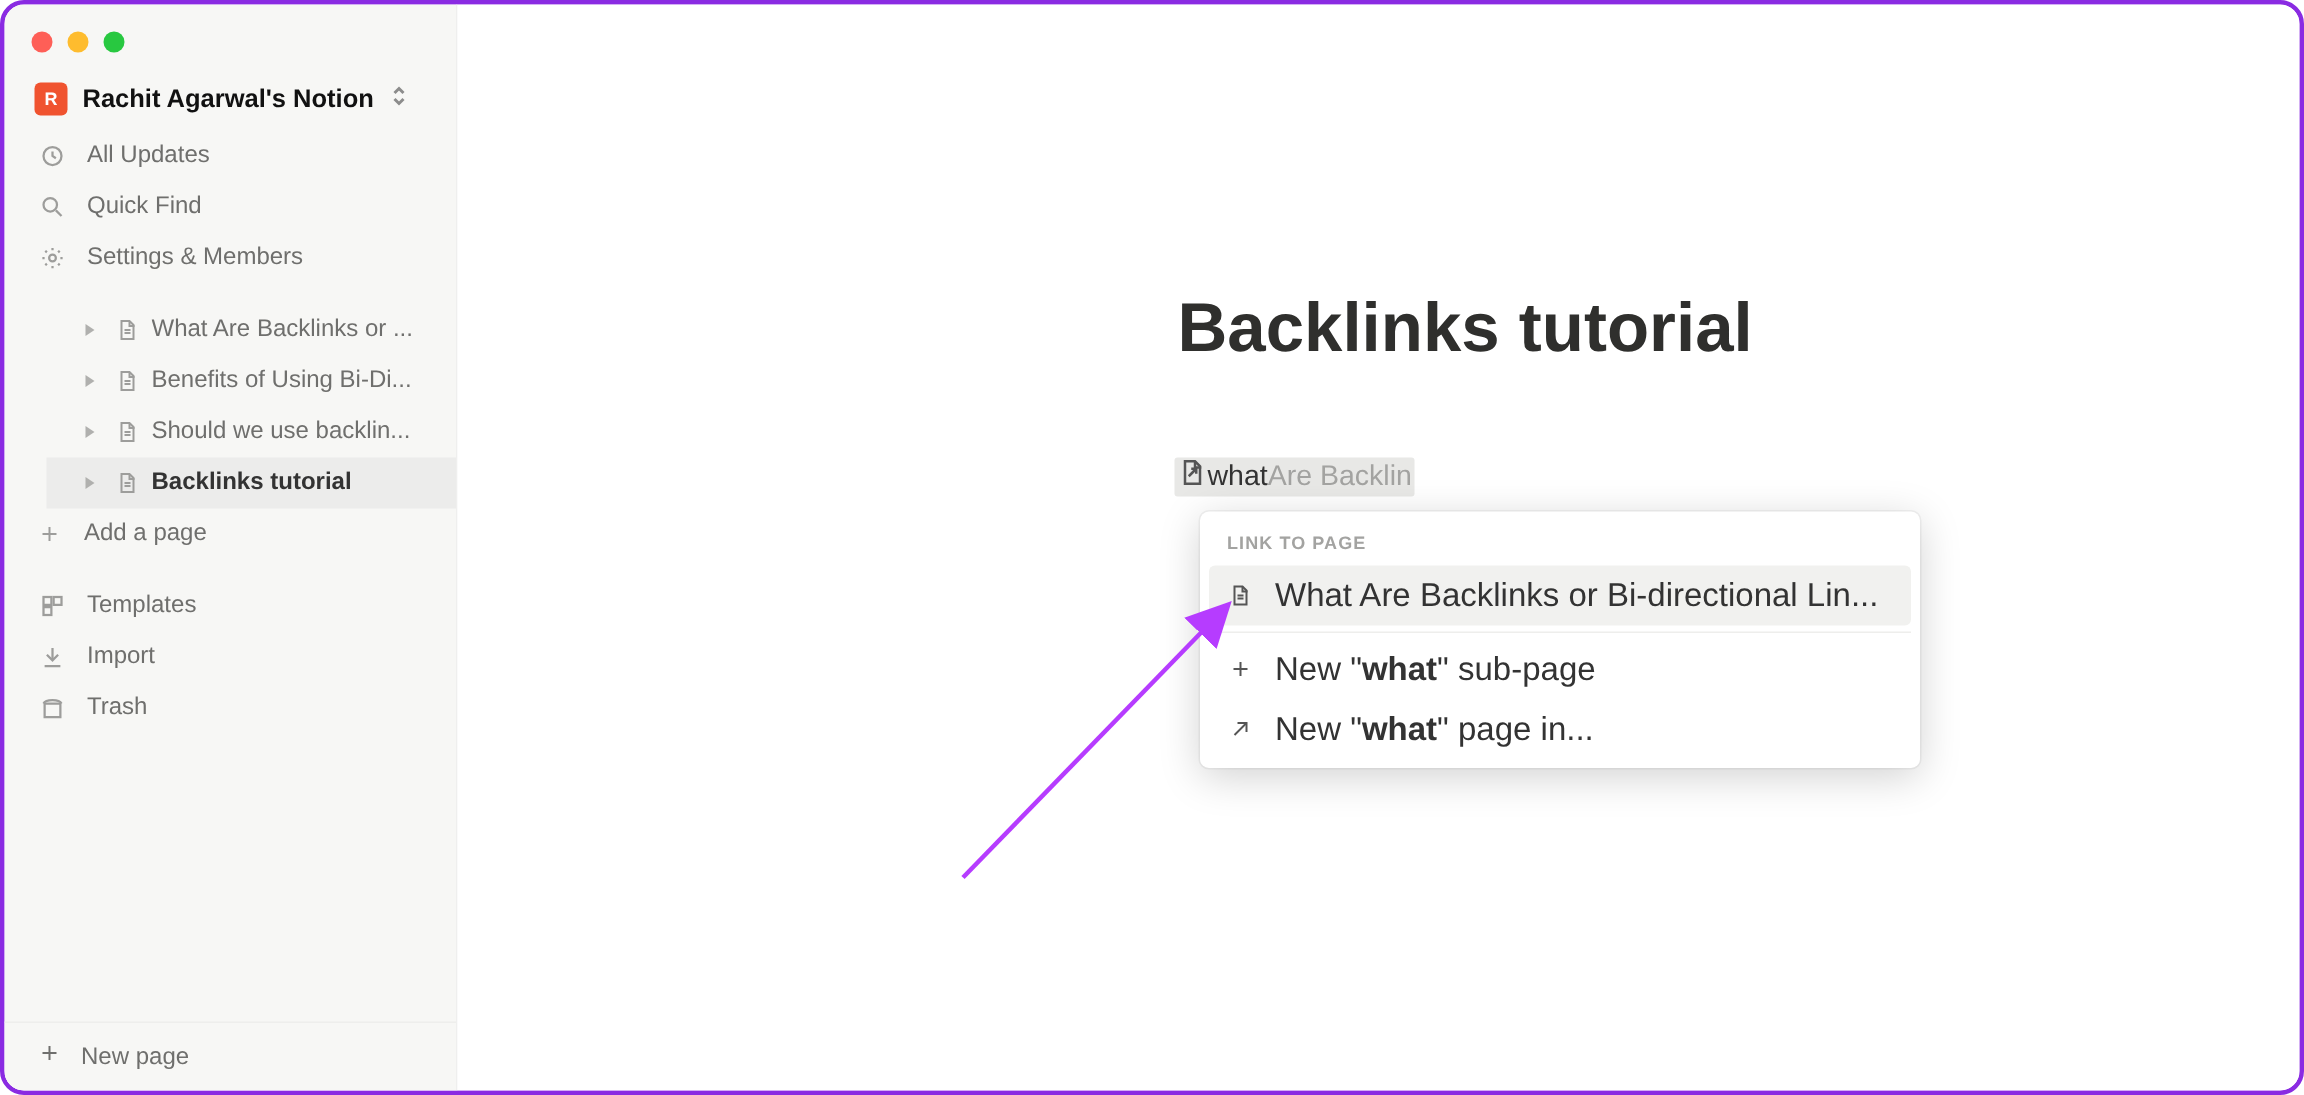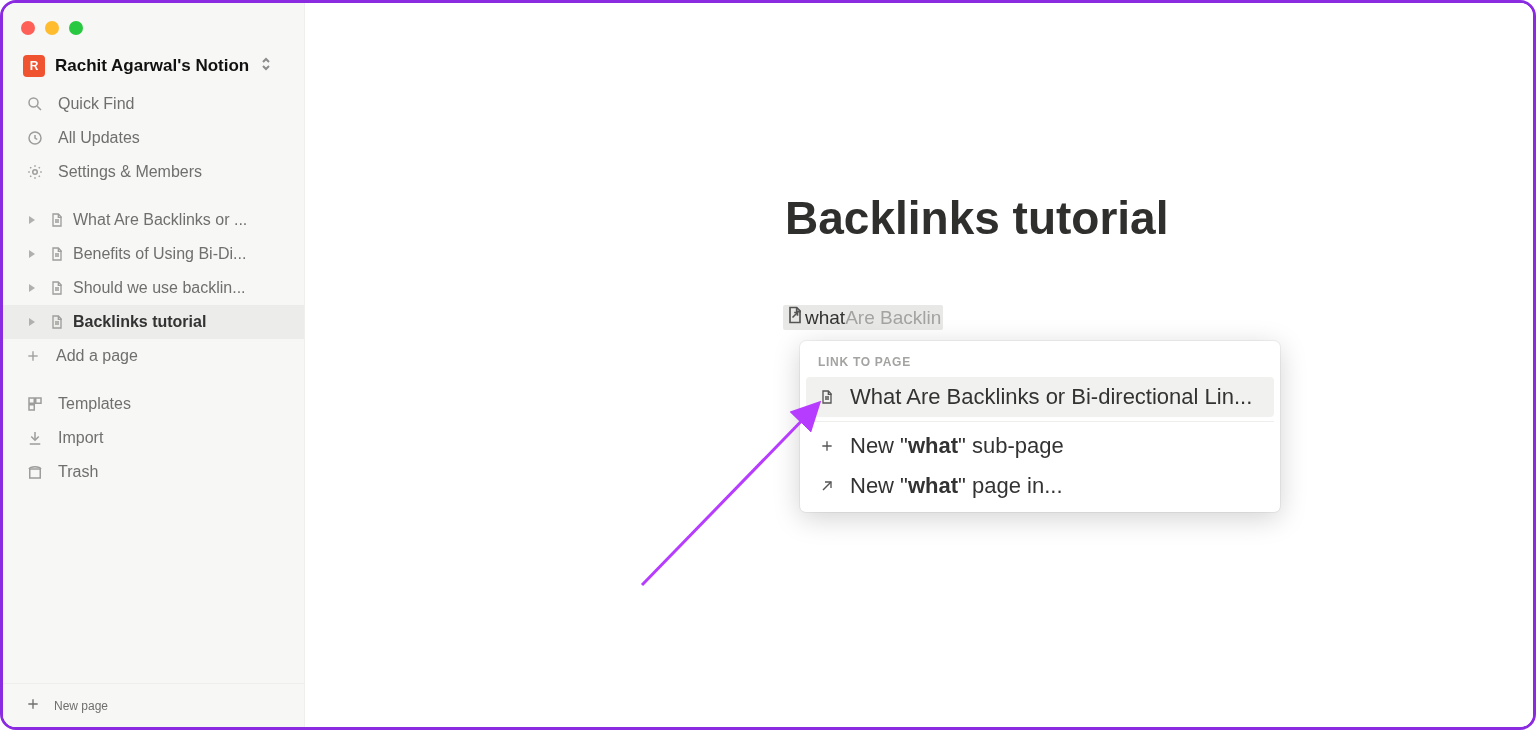--- a/index.html
+++ b/index.html
@@ -55,37 +55,37 @@
   }
   .sb-item .icon { width:20px; color:#9d9d9b; display:flex; justify-content:center; }
   .sb-item .lbl { white-space:nowrap; overflow:hidden; text-overflow:ellipsis; flex:1; }
 
   .sb-section { margin-top:14px; }
 
   .page-item {
     display:flex; align-items:center; gap:6px;
     padding: 5px 14px 5px 20px;
     color:#6f6f6d; font-weight:500; font-size:16px;
-    cursor:pointer; height:34px;
+    cursor:pointer; height:34px;margin-left:28px;
   }
   .page-item .tri {
     width:18px; color:#b0b0ae; display:flex; justify-content:center;
   }
   .page-item .doc-icon { width:20px; color:#9d9d9b; display:flex; justify-content:center; }
   .page-item .lbl { white-space:nowrap; overflow:hidden; text-overflow:ellipsis; flex:1; }
   .page-item.selected { background:#ececeb; color:#333; font-weight:700; }
   .page-item.selected .lbl { color:#333; }
 
   .sidebar-bottom {
     position:absolute; bottom:0; left:0; right:0;
     border-top:1px solid #eeeeec;
     background:#f7f7f5;
     display:flex; align-items:center; gap:13px;
     padding:12px 14px 12px 22px;
-    color:#6f6f6d; font-weight:500; font-size:12px; cursor:pointer;
+    color:#6f6f6d; font-weight:500; font-size:16px; cursor:pointer;
   }
 
   
   .page-title {
     position:absolute; left:480px; top:188px;
     font-size:46px; font-weight:700; color:#2f2f2d;
   }
   
   .inline-link {
     position:absolute; left:478px; top:302px;
@@ -146,35 +146,35 @@
         <svg width="14" height="16" viewBox="0 0 14 16" fill="none" stroke="currentColor" stroke-width="2">
             <path d="M4 6 L7 3 L10 6"></path>
             <path d="M4 10 L7 13 L10 10"></path>
           </svg>
       </span>
     </div>
 
     <div class="sb-item">
       <span class="icon">
         <svg width="18" height="18" viewBox="0 0 24 24" fill="none" stroke="currentColor" stroke-width="2">
-            <circle cx="10" cy="10" r="6"></circle>
-            <line x1="20" y1="20" x2="15" y2="15"></line>
-          </svg>
-      </span>
-      <span class="lbl">Quick Find</span>
+            <circle cx="12" cy="12" r="8"></circle>
+            <path d="M12 8 V12 L15 14"></path>
+          </svg>
+      </span>
+      <span class="lbl">All Updates</span>
     </div>
 
     <div class="sb-item">
       <span class="icon">
         <svg width="18" height="18" viewBox="0 0 24 24" fill="none" stroke="currentColor" stroke-width="2">
-            <circle cx="12" cy="12" r="8"></circle>
-            <path d="M12 8 V12 L15 14"></path>
-          </svg>
-      </span>
-      <span class="lbl">All Updates</span>
+            <circle cx="10" cy="10" r="6"></circle>
+            <line x1="20" y1="20" x2="15" y2="15"></line>
+          </svg>
+      </span>
+      <span class="lbl">Quick Find</span>
     </div>
 
     <div class="sb-item">
       <span class="icon">
         <svg width="18" height="18" viewBox="0 0 24 24" fill="none" stroke="currentColor" stroke-width="2">
             <circle cx="12" cy="12" r="3"></circle>
             <path d="M12 3v2M12 19v2M3 12h2M19 12h2M5.6 5.6l1.4 1.4M17 17l1.4 1.4M5.6 18.4l1.4-1.4M17 7l1.4-1.4"></path>
           </svg>
       </span>
       <span class="lbl">Settings &amp; Members</span>

